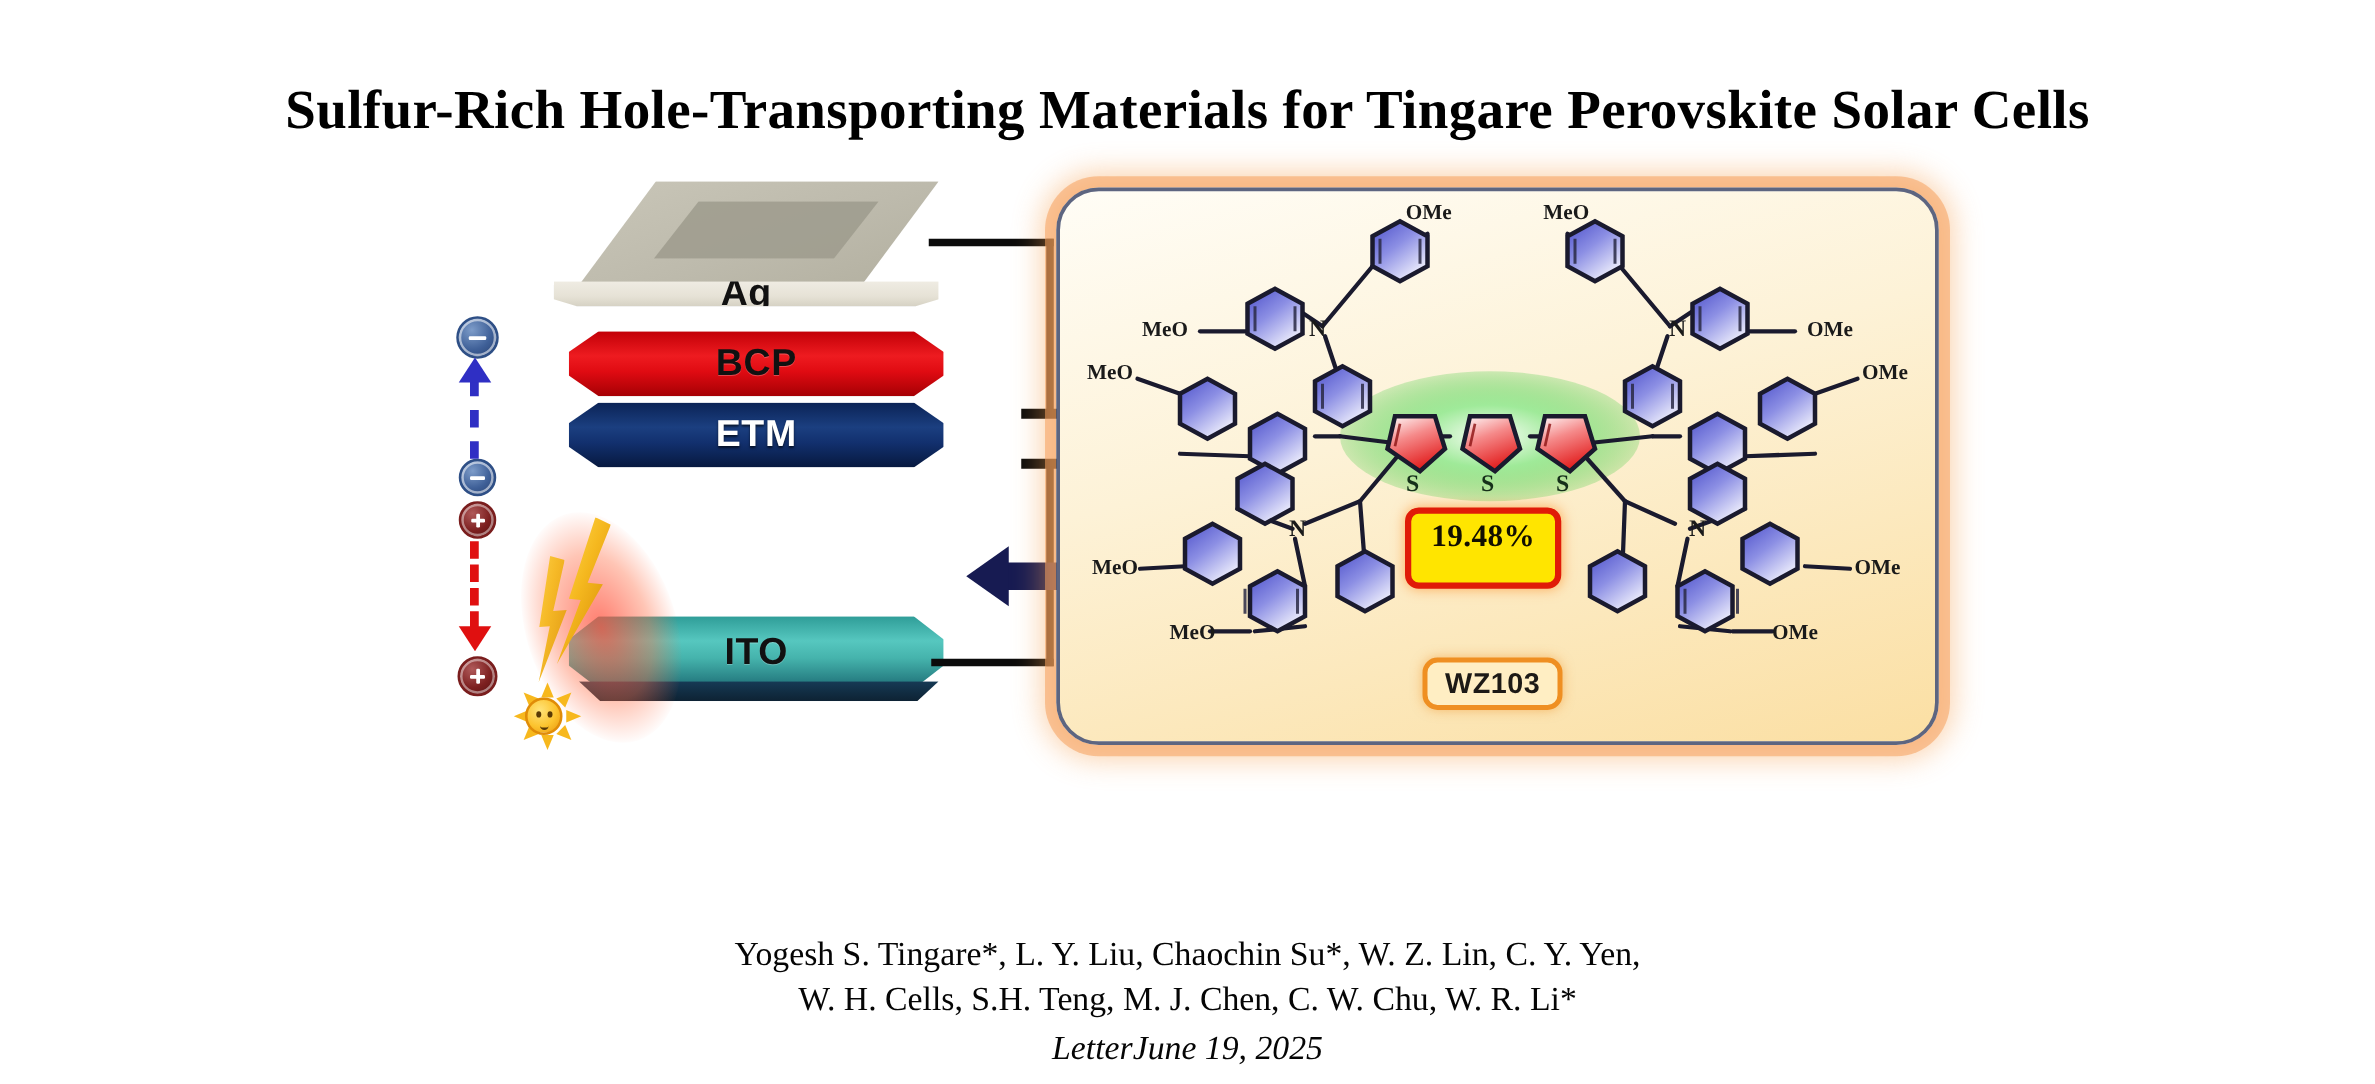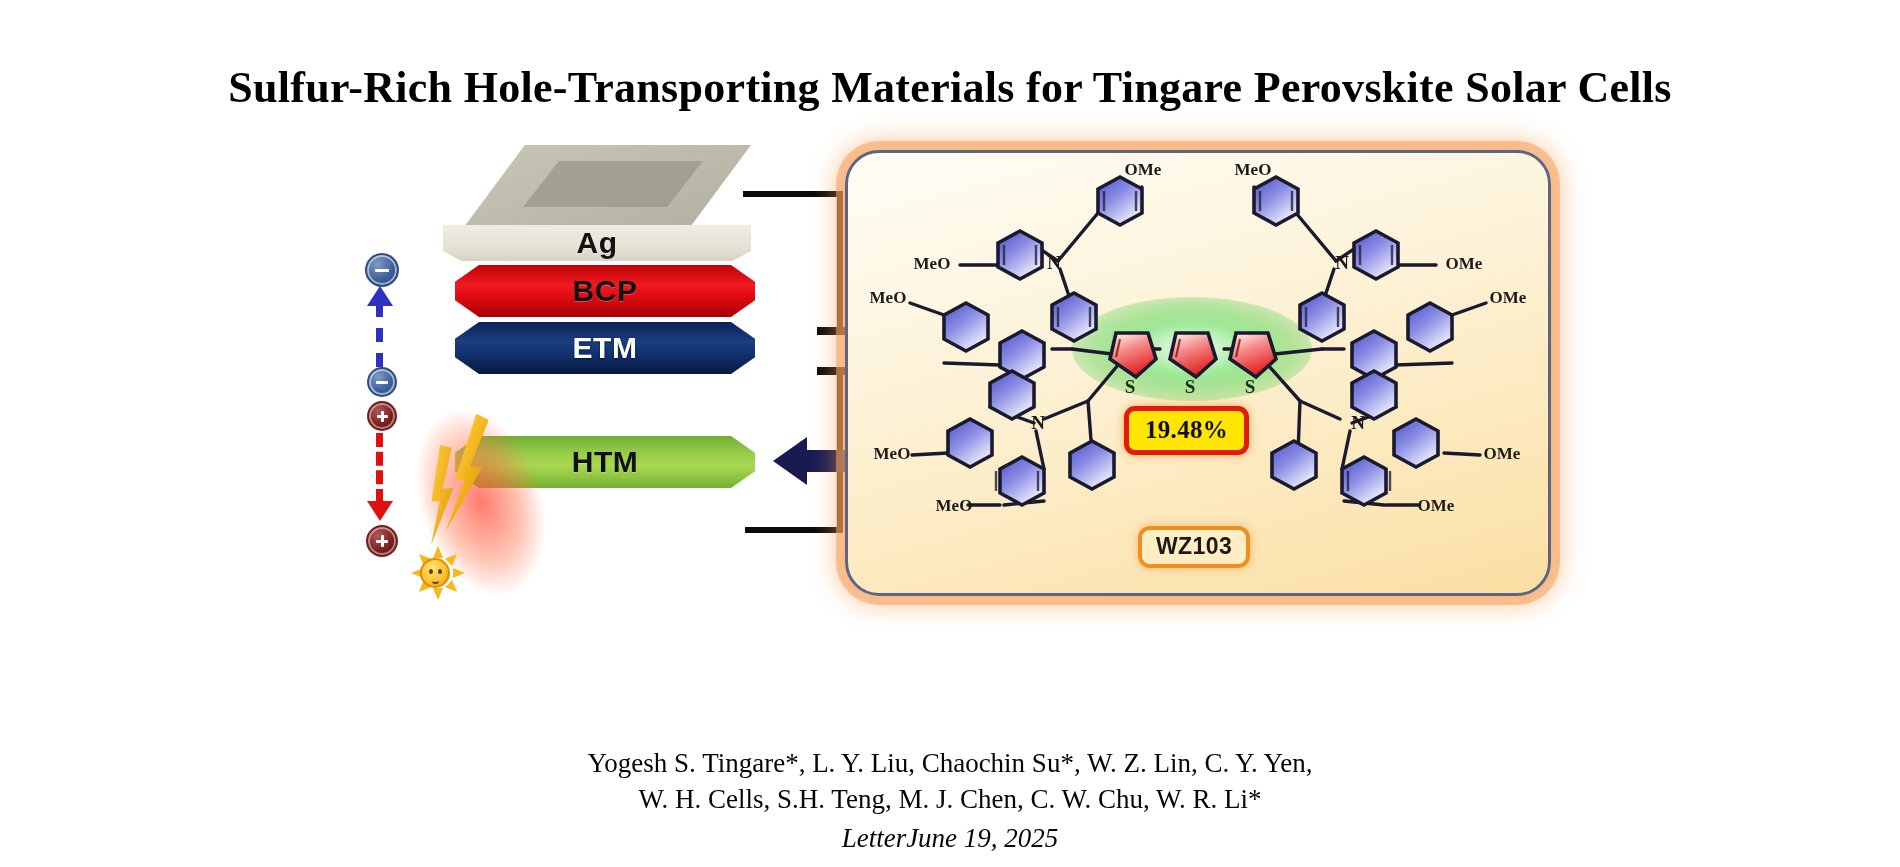--- a/index.html
+++ b/index.html
@@ -73,21 +73,21 @@
   }
   #ag-inner {
     position: absolute; left: 80px; top: 16px;
     width: 180px; height: 46px;
     background: #9e9b8d;
     clip-path: polygon(20% 0%, 100% 0%, 80% 100%, 0% 100%);
     opacity: 0.85;
   }
   #ag-face {
     position: absolute; left: 0px; top: 80px;
-    width: 308px; height: 36px;
+    width: 308px; height: 20px;
     background: linear-gradient(180deg, #efece3 0%, #e6e2d6 60%, #d6d2c4 100%);
     clip-path: polygon(0% 0%, 100% 0%, 100% 72%, 94% 100%, 6% 100%, 0% 72%);
     display: flex; align-items: center; justify-content: center;
     box-shadow: 0 3px 0 rgba(0,0,0,0.85);
   }
 
   
   .carrier {
     position: absolute;
     border-radius: 50%;
@@ -216,21 +216,21 @@
     box-shadow:
       0 0 0 9px rgba(246,161,92,0.55),
       0 0 22px 12px rgba(247,160,80,0.45);
     overflow: hidden;
   }
   #mol-svg { position: absolute; inset: 0; width: 100%; height: 100%; }
 
   #eff-badge {
     position: absolute;
     left: 276px; top: 253px;
-    padding: 5px 16px 6px 16px;
+    padding: 5px 16px 22px 16px;
     background: #ffe500;
     border: 5px solid #e01b08;
     border-radius: 11px;
     font-family: "Liberation Serif", serif;
     font-weight: bold; font-size: 25px;
     color: #120f00;
     letter-spacing: 0.3px;
     box-shadow: 0 0 10px rgba(255,120,0,0.55);
     z-index: 6;
   }
@@ -292,26 +292,27 @@
       </div>
     </div>
 
     <div class="stack-layer" style="top:177px;">
       <div class="slab" style="background:linear-gradient(180deg,#0b2356 0%,#1b3f80 38%,#12306e 62%,#07193f 100%);">
         <span class="slab-label slab-light">ETM</span>
       </div>
     </div>
 
 
-    <div class="stack-layer" style="top:291px;">
-      <div class="slab" style="background:linear-gradient(180deg,#6fae33 0%,#9ace4b 35%,#a8d84f 58%,#74b133 100%);">
-        <span class="slab-label slab-dark">HTM</span>
+
+    <div class="stack-layer" style="top:348px;height:58px;">
+      <div class="slab" style="background:linear-gradient(180deg,#2f9d98 0%,#56c7bf 34%,#45b3ac 58%,#1d6d75 100%);">
+        <span class="slab-label slab-dark">ITO</span>
       </div>
-    </div>
-
+      <div style="position:absolute;left:8px;top:52px;width:288px;height:16px;background:linear-gradient(180deg,#163a55 0%,#0d2233 100%);clip-path:polygon(0% 0%,100% 0%,94% 100%,6% 100%);"></div>
+    </div>
 
     <div class="carrier carrier-e" style="left:-90px; top:108px; width:30px; height:30px;">
       <span class="bar" style="width:14px;height:3px;"></span>
     </div>
     <div class="carrier carrier-e" style="left:-88px; top:222px; width:26px; height:26px;">
       <span class="bar" style="width:12px;height:3px;"></span>
     </div>
     <div class="carrier carrier-h" style="left:-88px; top:256px; width:26px; height:26px;">
       <span class="bar" style="width:11px;height:3px;"></span>
       <span class="bar" style="width:3px;height:11px;"></span>

